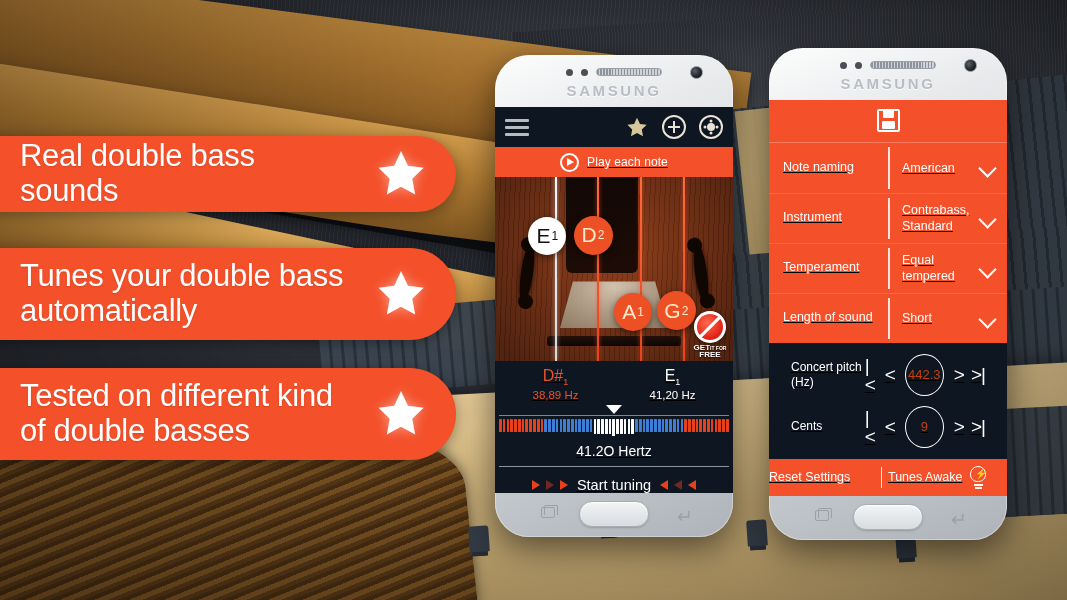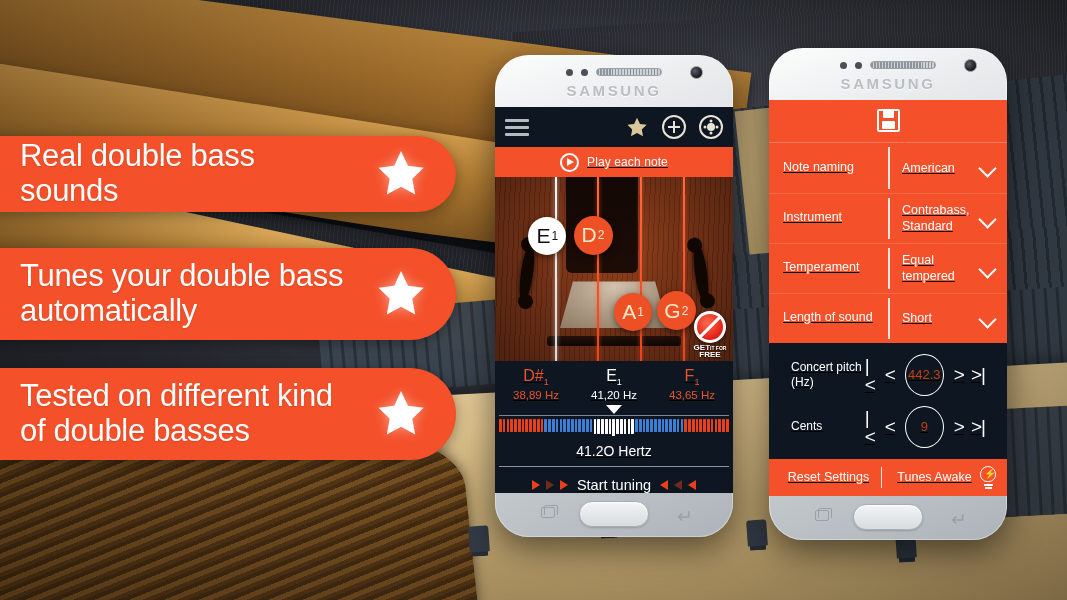--- a/index.html
+++ b/index.html
@@ -359,21 +359,21 @@
   .st-btn { color:#fff; font-size:19px; line-height:1; font-weight:300; letter-spacing:-1px; }
   .val-circle {
     width:42px; height:42px; border-radius:50%; border:1.6px solid #fff;
     display:flex; align-items:center; justify-content:center;
     color:#c2410c; font-size:13px; margin: 0 3px;
   }
 
   .set-footer {
     background:#F4502A; height:44px; display:flex; align-items:center; position:relative;
   }
-  .foot-item { flex:1; display:flex; align-items:center; justify-content:center; gap:7px; color:#fff; font-size:12.5px; }
+  .foot-item { flex:1; display:flex; align-items:center; justify-content:flex-start; gap:7px; color:#fff; font-size:12.5px; }
   .foot-sep { position:absolute; left:47%; top:8px; bottom:8px; width:1.5px; background:rgba(255,255,255,.85); }
   .bulb {
     width:19px; height:23px; position:relative; flex:0 0 19px;
   }
   .bulb-top {
     position:absolute; top:0; left:1px; width:16px; height:16px;
     border:1.8px solid #fff; border-radius:50% 50% 45% 45%;
   }
   .bulb-b1 { position:absolute; bottom:3px; left:5px; width:9px; height:1.6px; background:#fff; }
   .bulb-b2 { position:absolute; bottom:0px; left:6px; width:7px; height:1.6px; background:#fff; }
@@ -527,24 +527,20 @@
 
       <div class="freq-row">
         <div class="freq-cell side">
           <div class="freq-note"><span>D#</span><sub>1</sub></div>
           <div class="freq-hz">38,89 Hz</div>
         </div>
         <div class="freq-cell center">
           <div class="freq-note"><span>E</span><sub>1</sub></div>
           <div class="freq-hz">41,20 Hz</div>
         </div>
-        <div class="freq-cell side">
-          <div class="freq-note"><span>F</span><sub>1</sub></div>
-          <div class="freq-hz">43,65 Hz</div>
-        </div>
       </div>
 
       <div class="meter-zone">
         <div class="meter-pointer"></div>
         <div class="meter-line"></div>
         <div class="meter-ticks" id="meter-ticks">
             <div class="tk" style="background: rgb(232, 64, 26); height: 13px;"></div>
             <div class="tk" style="background: rgb(232, 64, 26); height: 13px;"></div>
             <div class="tk" style="background: rgb(232, 64, 26); height: 13px;"></div>
             <div class="tk" style="background: rgb(232, 64, 26); height: 13px;"></div>

